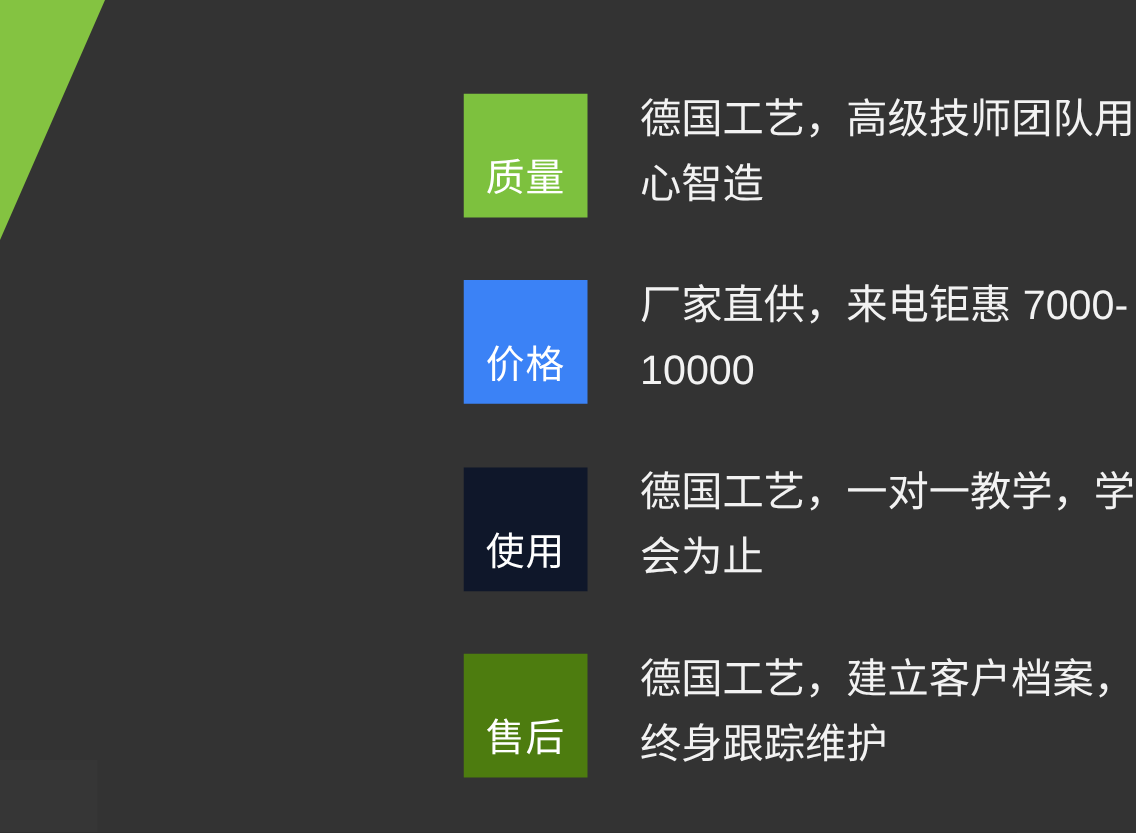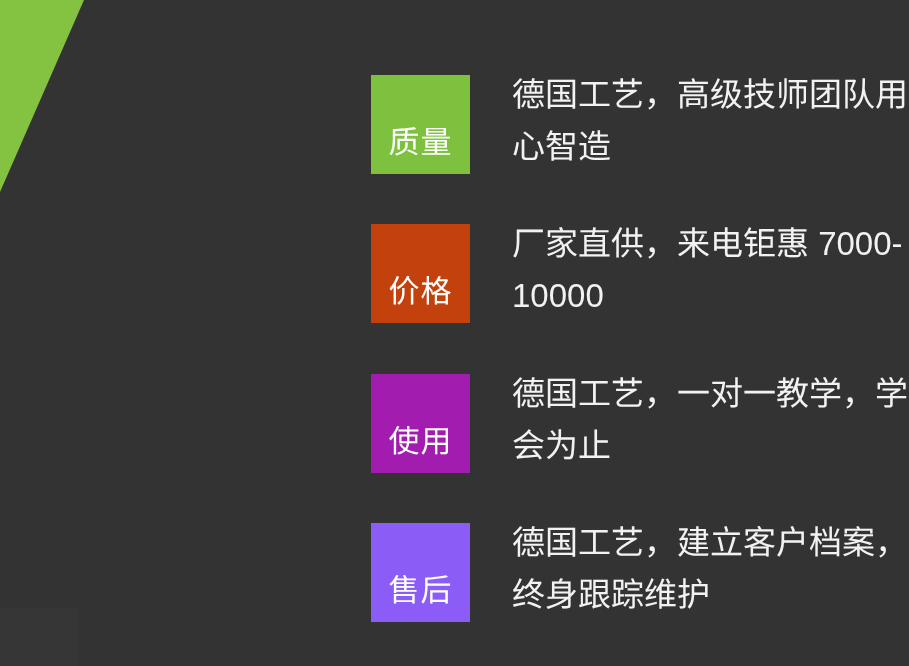--- a/index.html
+++ b/index.html
@@ -135,34 +135,34 @@
   <div class="rows">
 
     <div class="row row-0">
       <div class="badge" id="badge-0" style="background: rgb(125, 193, 62);">
         <span class="badge-label">质量</span>
       </div>
       <div class="row-text">德国工艺，高级技师团队用心智造</div>
     </div>
 
     <div class="row row-1">
-      <div class="badge" id="badge-1" style="background: #c2410c;">
+      <div class="badge" id="badge-1" style="background: #3b82f6;">
         <span class="badge-label">价格</span>
       </div>
       <div class="row-text">厂家直供，来电钜惠 7000-10000</div>
     </div>
 
     <div class="row row-2">
-      <div class="badge" id="badge-2" style="background: #a21caf;">
+      <div class="badge" id="badge-2" style="background: #0f172a;">
         <span class="badge-label">使用</span>
       </div>
       <div class="row-text">德国工艺，一对一教学，学会为止</div>
     </div>
 
     <div class="row row-3">
-      <div class="badge" id="badge-3" style="background: #8b5cf6;">
+      <div class="badge" id="badge-3" style="background: #4d7c0f;">
         <span class="badge-label">售后</span>
       </div>
       <div class="row-text">德国工艺，建立客户档案，终身跟踪维护</div>
     </div>
 
   </div>
 </div>
 
 </body></html>

